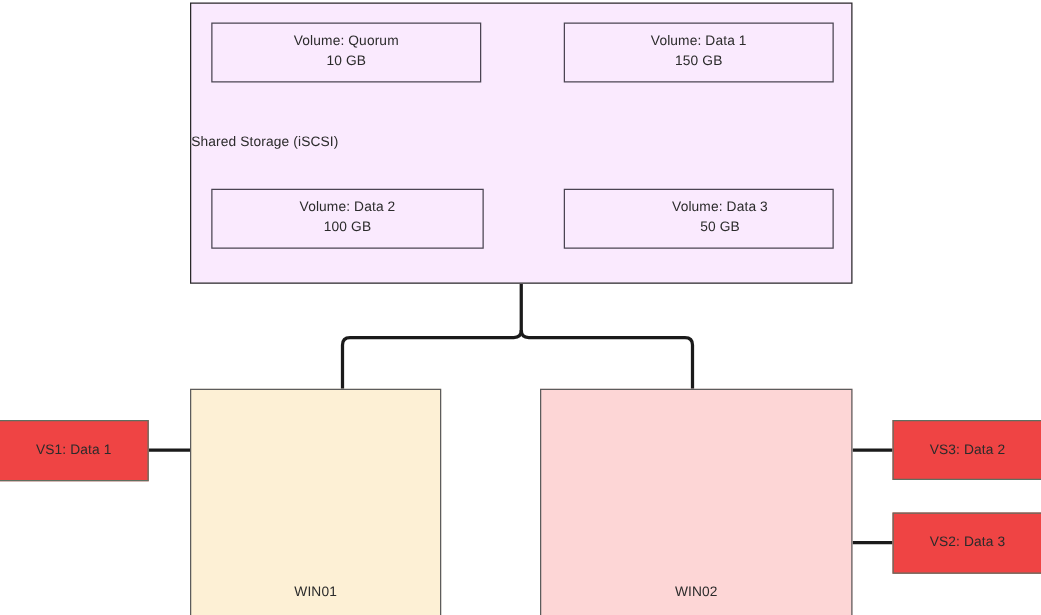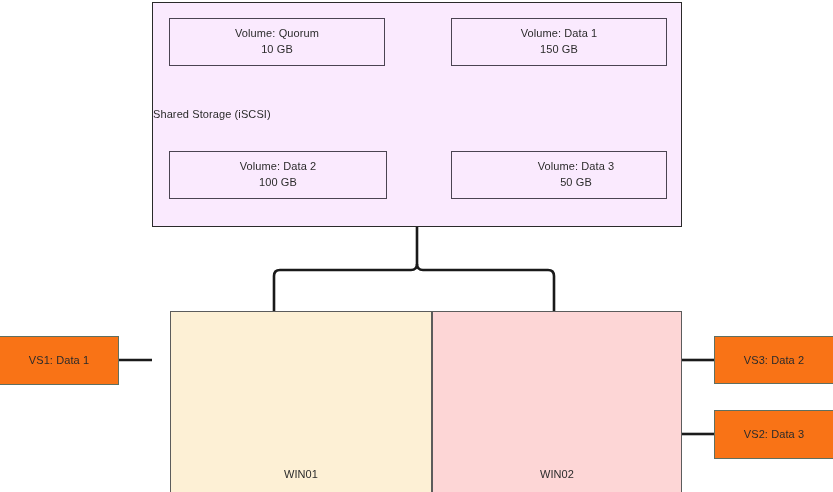--- a/index.html
+++ b/index.html
@@ -72,39 +72,39 @@
   
   .server {
     box-sizing: border-box;
     border: 1.6px solid #5c5c5c;
     align-items: flex-end;
     justify-content: center;
     padding-bottom: 10px;
     font-size: 11px;
   }
   .server-win01 {
-    left: 170px;
+    left: 152px;
     top: 311px;
-    width: 262px;
+    width: 201px;
     height: 182px;
     background: #fdf0d5;
     align-items: flex-end;
   }
   .server-win02 {
     left: 432px;
     top: 311px;
     width: 250px;
     height: 182px;
     background: #fdd6d6;
   }
 
   
   .leaf {
     box-sizing: border-box;
-    background: #f97316;
+    background: #ef4444;
     border: 1.4px solid #5f6f60;
     font-size: 11px;
   }
   .leaf-vs1 { left: -1px;  top: 336px; width: 120px; height: 49px; }
   .leaf-vs3 { left: 714px; top: 336px; width: 120px; height: 48px; }
   .leaf-vs2 { left: 714px; top: 410px; width: 120px; height: 49px; }
 
   
   #links {
     position: absolute;

